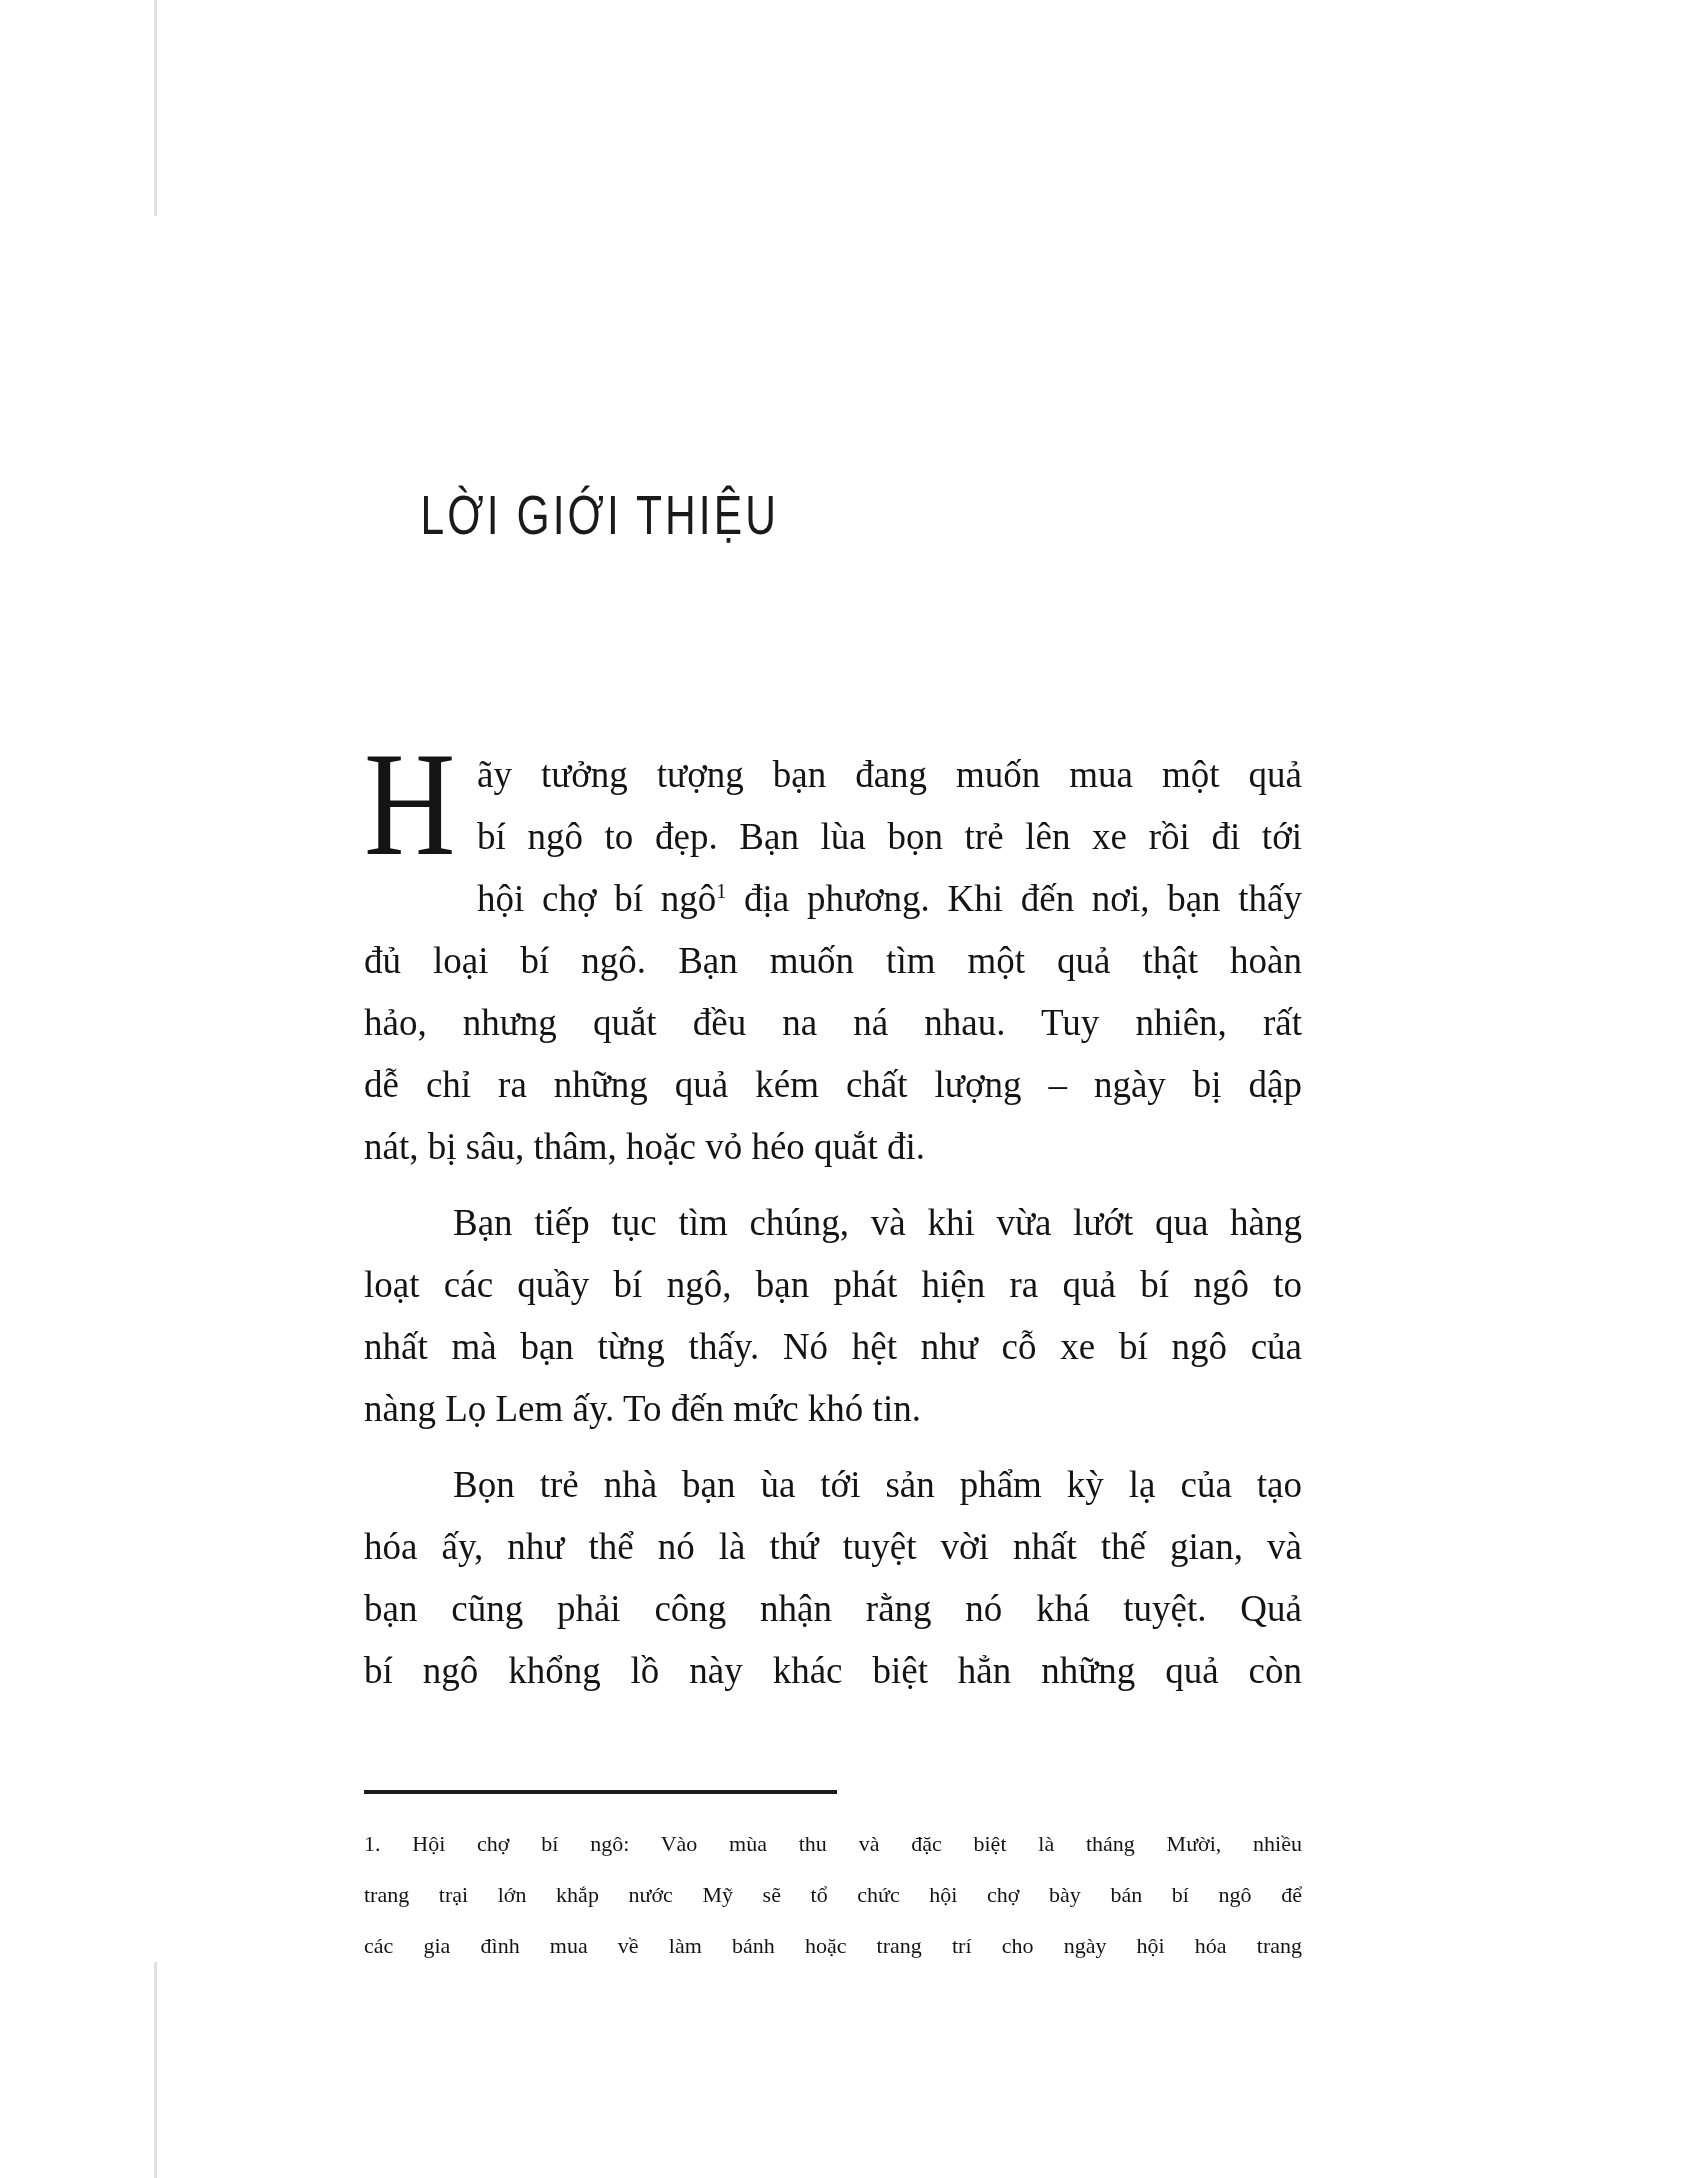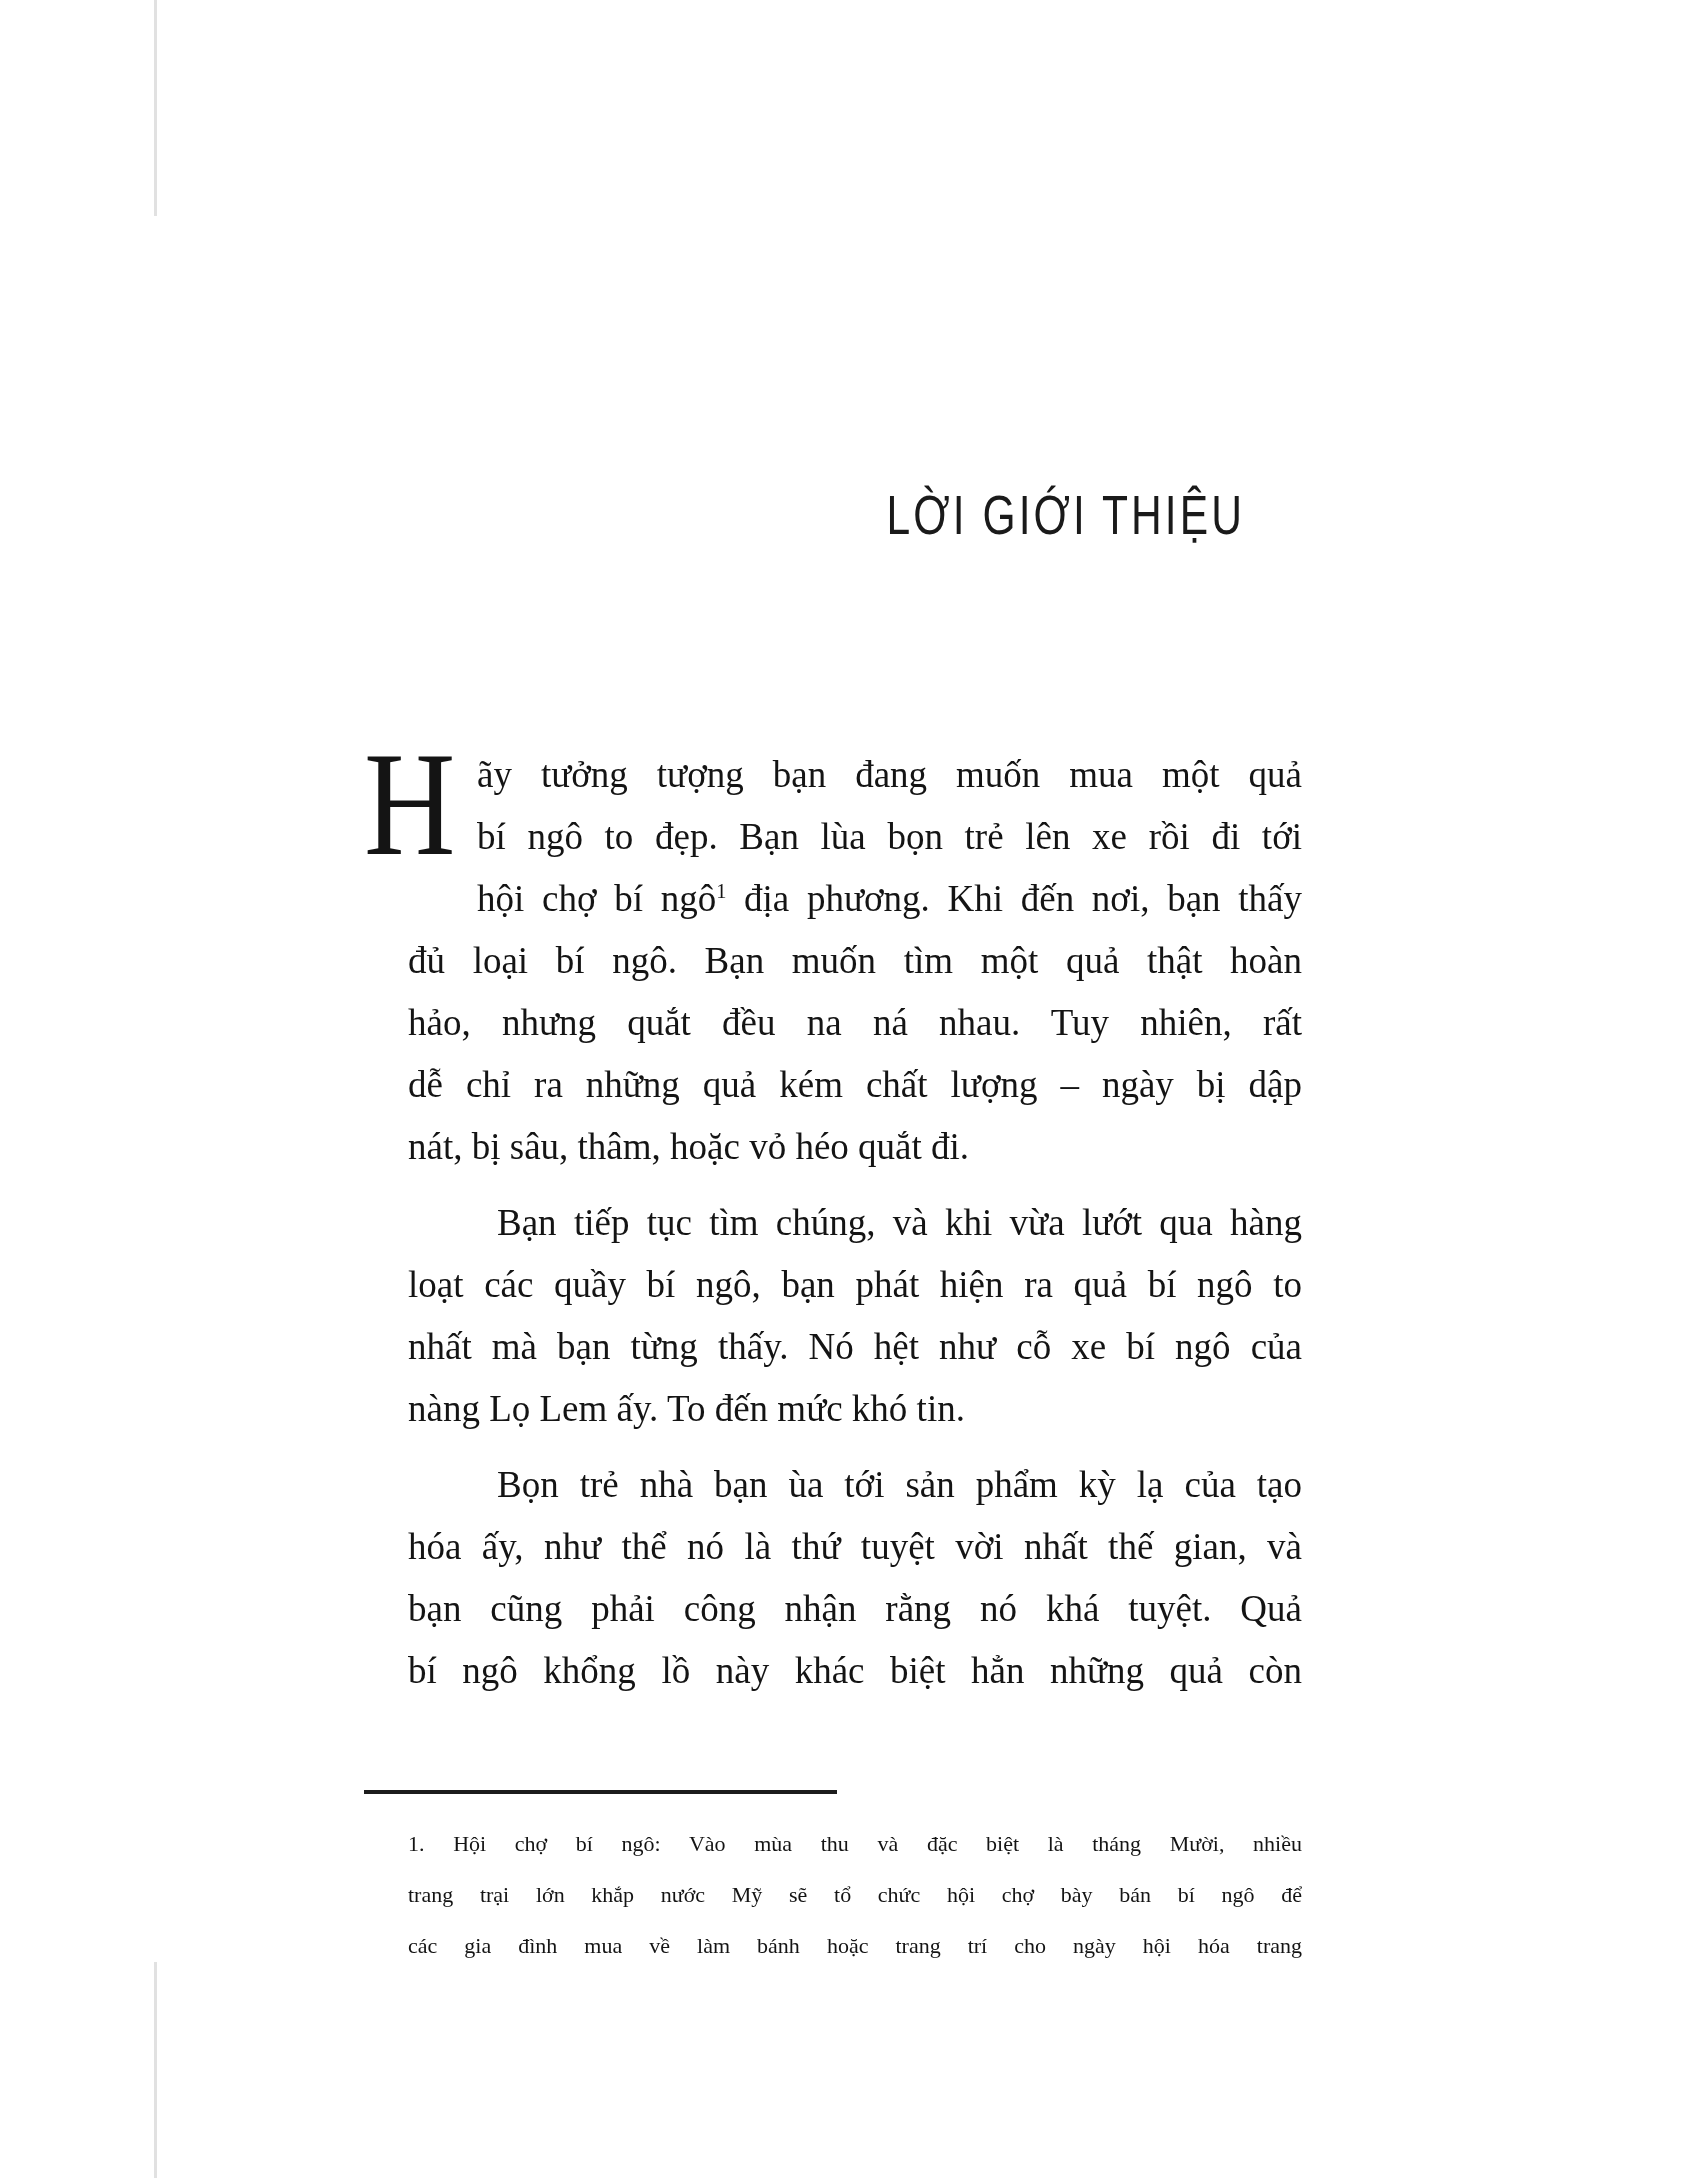--- a/index.html
+++ b/index.html
@@ -7,33 +7,33 @@
     width:1683px;height:2178px;position:relative;overflow:hidden;
     background:#ffffff;color:#141414;
     font-family:"Liberation Serif","DejaVu Serif",serif;
   }
   .edge-rule{position:absolute;left:154px;width:3px;background:#e1e1e1;}
   .edge-rule.top{top:0;height:216px;}
   .edge-rule.bottom{top:1962px;height:216px;}
 
   .chapter-title{
     position:absolute;left:364px;width:938px;top:482px;
-    text-align:right;
+    text-align:left;
     font-family:"Liberation Sans","DejaVu Sans",sans-serif;
     font-weight:400;font-size:56px;color:#1a1a1a;letter-spacing:4px;
     white-space:nowrap;
   }
   .chapter-title .narrow{display:inline-block;transform:scaleX(0.76);transform-origin:50% 50%;}
 
   .body-text{
     position:absolute;left:364px;width:938px;top:744px;
     font-size:37px;line-height:62px;color:#141414;
   }
   .para + .para{margin-top:14px;}
-  .line{text-align:justify;text-align-last:justify;text-justify:inter-word;margin-left:44px;}
+  .line{text-align:justify;text-align-last:justify;text-justify:inter-word;}
   .line.lastline{text-align-last:left;}
   .line.indent{text-indent:89px;}
   .dropcap{
     float:left;width:99px;height:125px;margin:0 14px 0 0;
     font-size:149px;line-height:119px;
     transform:scaleX(0.85);transform-origin:0 60%;
     color:#141414;
   }
   sup.fnref{font-size:0.55em;line-height:0;vertical-align:super;}
 

